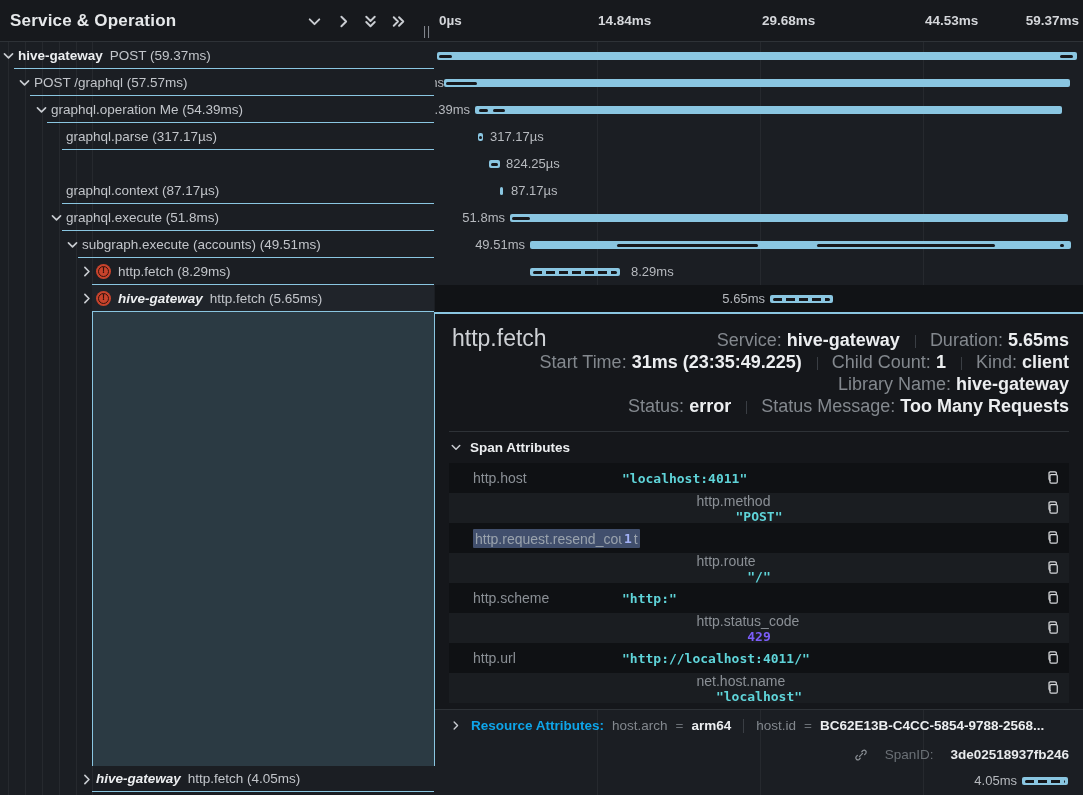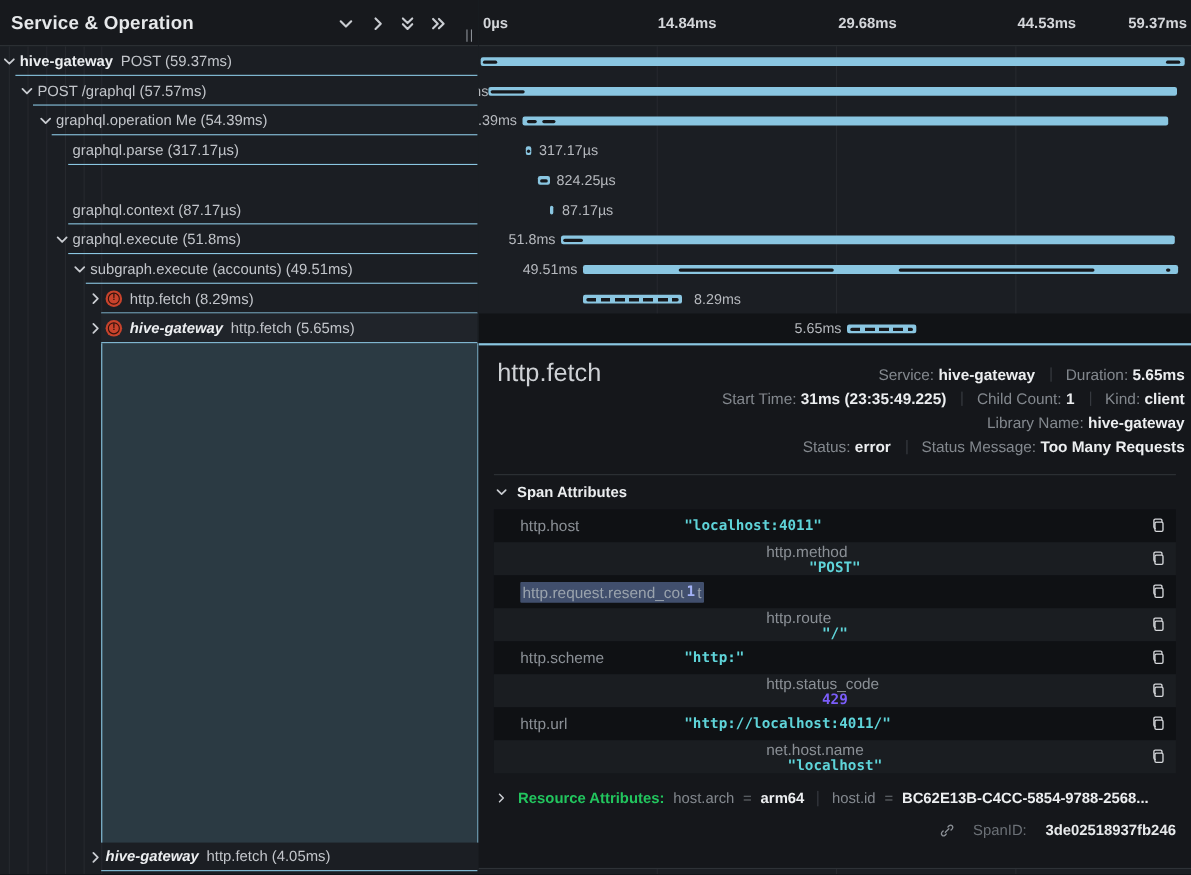--- a/index.html
+++ b/index.html
@@ -34,43 +34,43 @@
   .tick { position:absolute; top:0; line-height:41px; font-weight:bold; font-size:13.5px; color:#d4d6da; }
   .gridline { position:absolute; top:0; bottom:0; width:1px; background:#26292e; z-index:0; }
   .tlrow { position:absolute; left:0; right:0; height:27px; z-index:1; }
   .tlrow.selbg { background:#111316; }
   .bar { position:absolute; top:10px; height:8px; background:#8ac6e1; border-radius:2px; cursor:pointer; }
   .notch { position:absolute; top:2.5px; height:3px; background:#16181c; border-radius:2px; }
   .dashline { position:absolute; left:3px; right:3px; top:2.5px; height:3px; border-radius:2px;
               background:repeating-linear-gradient(90deg,#16181c 0 9px, rgba(0,0,0,0) 9px 13px); }
   .bl { position:absolute; top:0; line-height:27px; font-size:13px; color:#b6b9be; white-space:nowrap; }
   
-  #detail { position:absolute; left:0; right:0; top:312px; height:478px; background:#15171b; border-top:2px solid #8ac6e1; border-bottom:1px solid #2e3237; z-index:3; }
+  #detail { position:absolute; left:0; right:0; top:312px; height:398px; background:#15171b; border-top:2px solid #8ac6e1; border-bottom:1px solid #2e3237; z-index:3; }
   #detail-title { position:absolute; left:17px; top:11px; font-size:23px; color:#ced1d5; }
-  #meta { position:absolute; right:6px; top:15px; text-align:right; line-height:22px; font-size:14px; }
+  #meta { position:absolute; right:14px; top:15px; text-align:right; line-height:22px; font-size:18px; }
   .mlabel { color:#83888e; }
   .mval { color:#eceef0; font-weight:bold; }
   .msep { display:inline-block; width:1px; height:13px; background:#3a3e44; margin:0 9px 0 10px; vertical-align:-2px; }
   #meta-divider { position:absolute; left:14px; right:14px; top:117px; height:1px; background:#2e3237; }
   #attrs-header { position:absolute; left:15px; top:126px; display:flex; align-items:center; gap:7px; font-weight:bold; color:#eceef0; font-size:13.5px; cursor:pointer; }
   #attrs-header .tchev { position:static; }
   #attr-table { position:absolute; left:14px; right:14px; top:149px; }
   .arow { position:relative; height:30px; display:flex; align-items:center; }
   .arow.odd { background:#0f1114; }
   .arow.even { background:#1a1d21;flex-direction:column; }
   .akey { width:157px; min-width:157px; padding-left:8px; color:#8b9096; font-size:14px; white-space:nowrap;margin-left:16px; }
   .aval { font-family:"DejaVu Sans Mono", monospace; font-size:13px; font-weight:bold; white-space:nowrap; }
   .aval.string { color:#5fd4d9; }
   .aval.number { color:#7b5dfa; }
   .hl { background:#414f6d; border-radius:1px; padding:1.5px 2px; }
   .akey .hl { color:#9aa3ad; }
   .aval.selnum { color:#a3b2f7; }
   .copy-btn { position:absolute; right:7px; top:7px; width:16px; height:16px; color:#d6d8db; cursor:pointer; }
   #resource-line { position:absolute; left:15px; top:404px; display:flex; align-items:center; gap:8px; font-size:13.5px; white-space:nowrap; }
-  #resource-line .rtitle { font-weight:bold; color:#22c55e; }
+  #resource-line .rtitle { font-weight:bold; color:#0ea5e9; }
   .rkey { color:#83888e; }
   .req { color:#6b7076; }
   .rval { font-weight:bold; color:#eceef0; }
   .rsep { display:inline-block; width:1px; height:14px; background:#3a3e44; margin:0 4px; }
   #spanid-line { position:absolute; right:14px; top:433px; display:flex; align-items:center; gap:17px; font-size:13.5px; }
   #spanid-line .sid-label { color:#6b7076; }
   #spanid-line .sid-val { font-weight:bold; color:#e8eaec; }
   .link-icon { width:14px; height:14px; color:#8b9096; cursor:pointer; }
 </style>
 </head>

